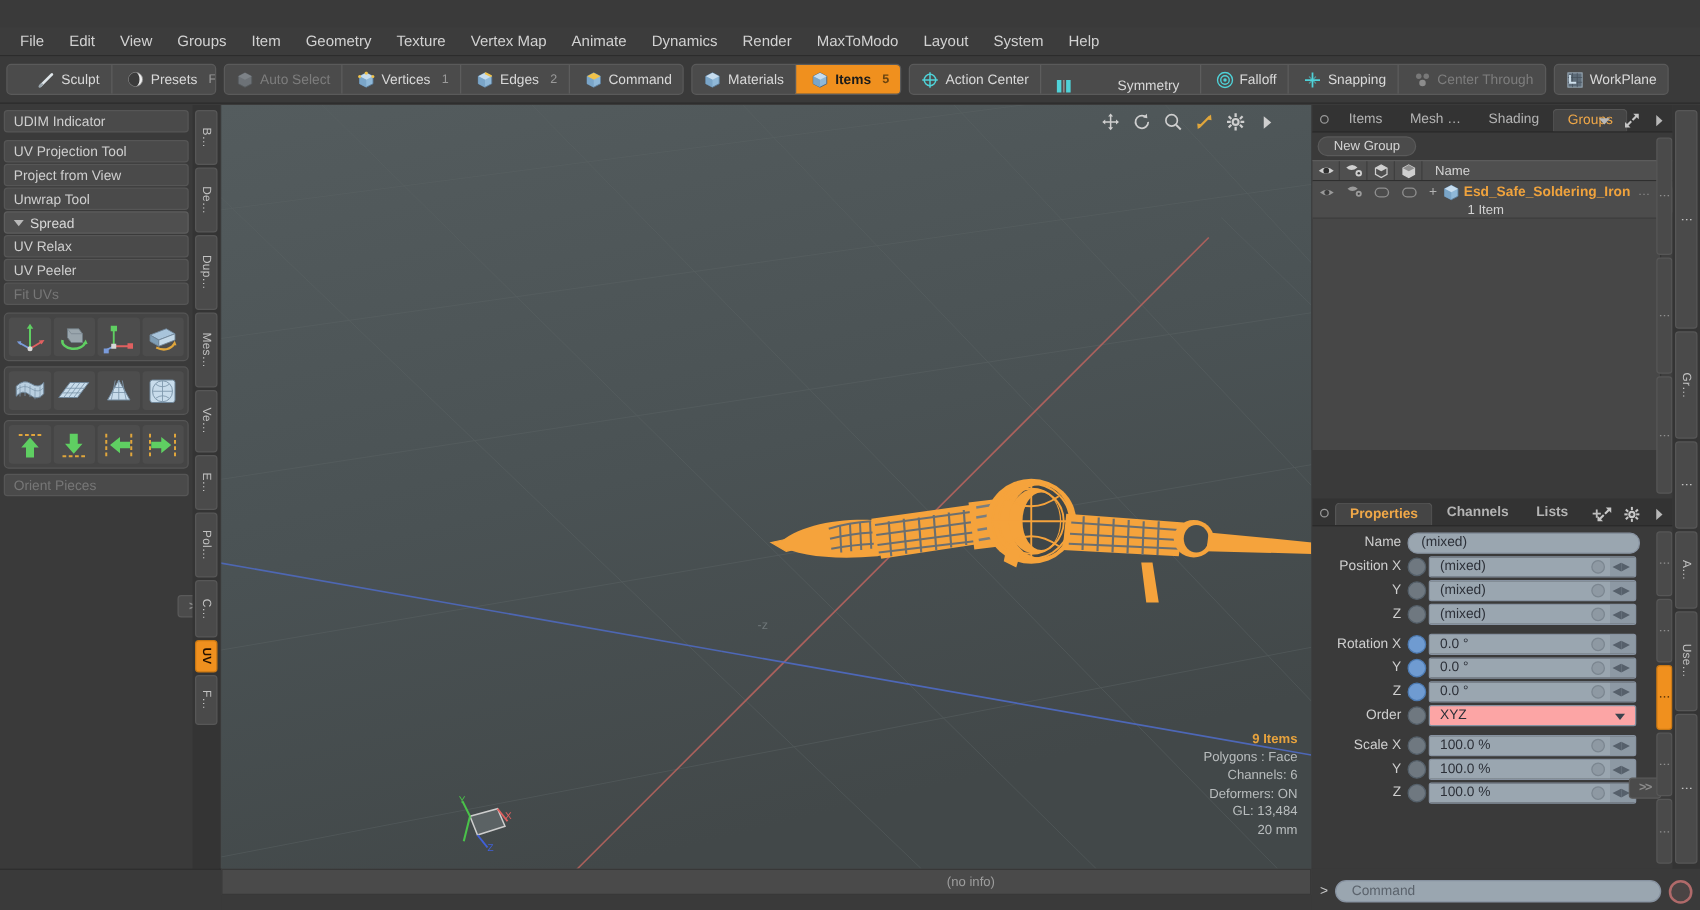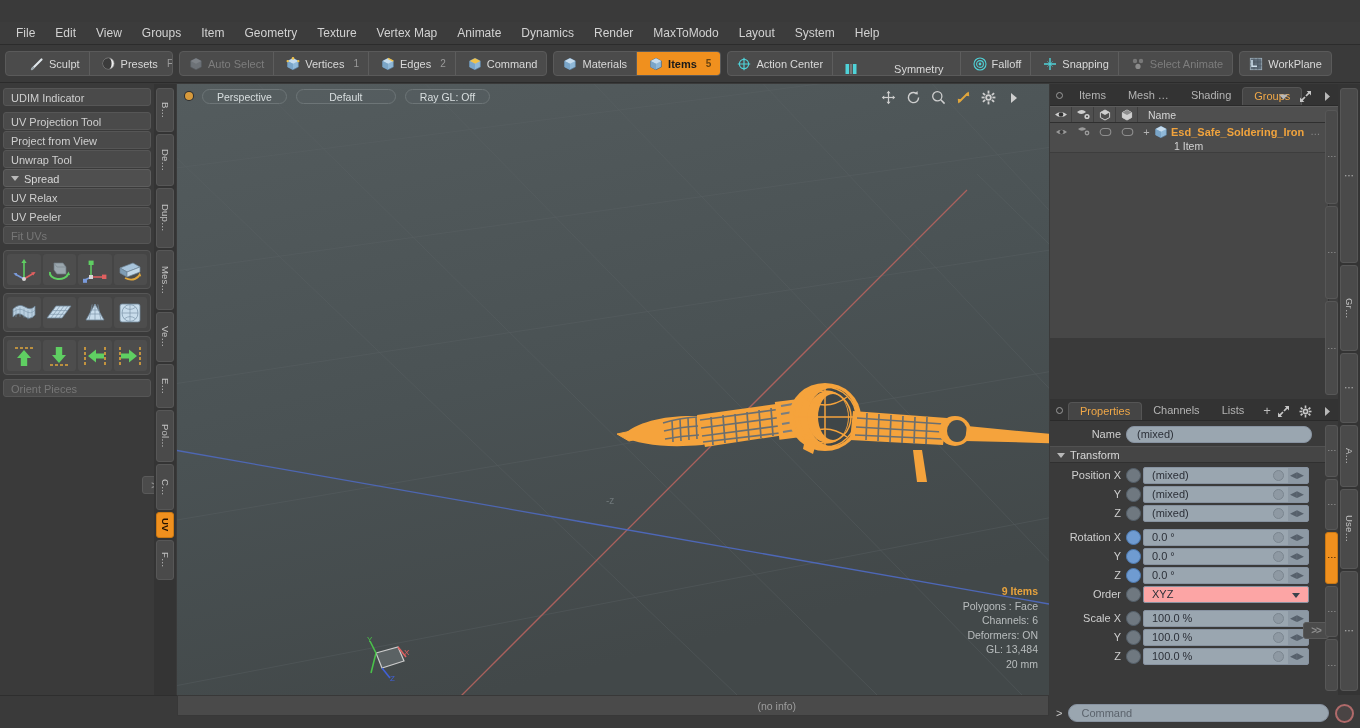--- a/index.html
+++ b/index.html
@@ -467,21 +467,21 @@
         <span>Snapping</span>
       </div>
       <div class="tb-btn disabled">
         <span class="ico">
           <svg width="14" height="14" viewBox="0 0 14 14">
               <circle cx="4" cy="4" r="2.2" fill="#787878"></circle>
               <circle cx="10" cy="4" r="2.2" fill="#787878"></circle>
               <circle cx="7" cy="9.4" r="2.6" fill="#8c8c8c"></circle>
             </svg>
         </span>
-        <span>Select Animate</span>
+        <span>Center Through</span>
       </div>
     </div>
 
     <div class="tb-group">
       <div class="tb-btn">
         <span class="ico">
           <svg width="14" height="14" viewBox="0 0 14 14">
               <rect x="1.3" y="1.3" width="11.4" height="11.4" fill="#5d6b78" stroke="#9fb0bd" stroke-width=".8"></rect>
               <path d="M1.3 5 H12.7 M1.3 8.8 H12.7 M5 1.3 V12.7 M8.8 1.3 V12.7" stroke="#46525c" stroke-width=".6"></path>
               <path d="M3 3 V9.2 H8" stroke="#cfe0ec" stroke-width="1.5" fill="none"></path>
@@ -726,26 +726,20 @@
         <ellipse cx="780" cy="347" rx="10" ry="11" fill="#464d4f"></ellipse>
         <path d="M790 342 L905 353 L906 360 L788 357 Z" fill="#f5a33c"></path>
 
         <path d="M736 366 L745 366 L750 398 L740 398 Z" fill="#f5a33c"></path>
         <path d="M628 355 L640 356 L636 370 L626 365 Z" fill="#f5a33c"></path>
       </g>
 
       <line x1="800" y1="90" x2="872" y2="160" stroke="#5d6567" stroke-width="0.7" opacity=".5"></line>
     </svg>
 
-    <div class="vp-header">
-      <span class="vp-dot"></span>
-      <span class="vp-pill" style="min-width:78px;text-align:center;">Perspective</span>
-      <span class="vp-pill" style="min-width:100px;text-align:center;">Default</span>
-      <span class="vp-pill" style="min-width:84px;text-align:center;">Ray GL: Off</span>
-    </div>
 
     <div class="vp-icons">
       <span class="vpi">
         <svg width="15" height="15" viewBox="0 0 15 15">
             <path d="M7.5 .8 l2 2.4 h-4 z M7.5 14.2 l2 -2.4 h-4 z M.8 7.5 l2.4 -2 v4 z M14.2 7.5 l-2.4 -2 v4 z" fill="#cfcfcf"></path>
             <line x1="7.5" y1="2.4" x2="7.5" y2="12.6" stroke="#cfcfcf" stroke-width="1.2"></line>
             <line x1="2.4" y1="7.5" x2="12.6" y2="7.5" stroke="#cfcfcf" stroke-width="1.2"></line>
           </svg>
       </span>
       <span class="vpi">
@@ -837,20 +831,23 @@
               </svg>
           </span>
           <span class="pri">
             <svg width="9" height="11" viewBox="0 0 9 11">
                 <path d="M2 1 L7 5.5 L2 10 Z" fill="#b8b8b8"></path>
               </svg>
           </span>
         </div>
       </div>
 
+      <div class="group-btnrow">
+        <span class="group-btn">New Group</span>
+      </div>
 
       <div class="tree-head">
         <div class="th-cell">
           <svg width="14" height="11" viewBox="0 0 14 11">
               <path d="M1 5.5 q6 -5 12 0 q-6 5 -12 0 z" fill="#cfcfcf"></path>
               <circle cx="7" cy="5.5" r="2.3" fill="#2e2e2e"></circle>
             </svg>
         </div>
         <div class="th-cell">
           <svg width="14" height="12" viewBox="0 0 14 12">
@@ -923,21 +920,21 @@
       </div>
     </div>
 
     <div class="dotstrip-top" style="right:22px;top:26px;height:285px;">
       <div class="dotcell">⋮</div>
       <div class="dotcell">⋮</div>
       <div class="dotcell">⋮</div>
     </div>
 
     <div class="props">
-      <div class="panel-tabs" style="width:288px;">
+      <div class="panel-tabs" style="width:288px;font-weight:bold;">
         <span class="ptab-dot"></span>
         <div class="ptab active">Properties</div>
         <div class="ptab">Channels</div>
         <div class="ptab">Lists</div>
         <div class="ptab plus">+</div>
         <div class="ptab-right">
           <span class="pri">
             <svg width="13" height="13" viewBox="0 0 13 13">
                 <path d="M12 1 L12 5.4 L10.4 3.8 L7.6 6.6 L6.4 5.4 L9.2 2.6 L7.6 1 Z" fill="#c6c6c6"></path>
                 <path d="M1 12 L1 7.6 L2.6 9.2 L5.4 6.4 L6.6 7.6 L3.8 10.4 L5.4 12 Z" fill="#c6c6c6"></path>
@@ -966,24 +963,20 @@
           </span>
         </div>
       </div>
 
       <div class="prop-area">
         <div class="prow">
           <div class="plabel">Name</div>
           <div class="pfield name">(mixed)</div>
         </div>
 
-        <div class="psection">
-          <span class="tri"></span>
-          <span>Transform</span>
-        </div>
 
         <div class="prow">
           <div class="plabel">Position X</div>
           <span class="pchan"></span>
           <div class="pbox">
             <span>(mixed)</span>
             <span class="knob"></span>
             <span class="arrows">◀▶</span>
           </div>
         </div>

